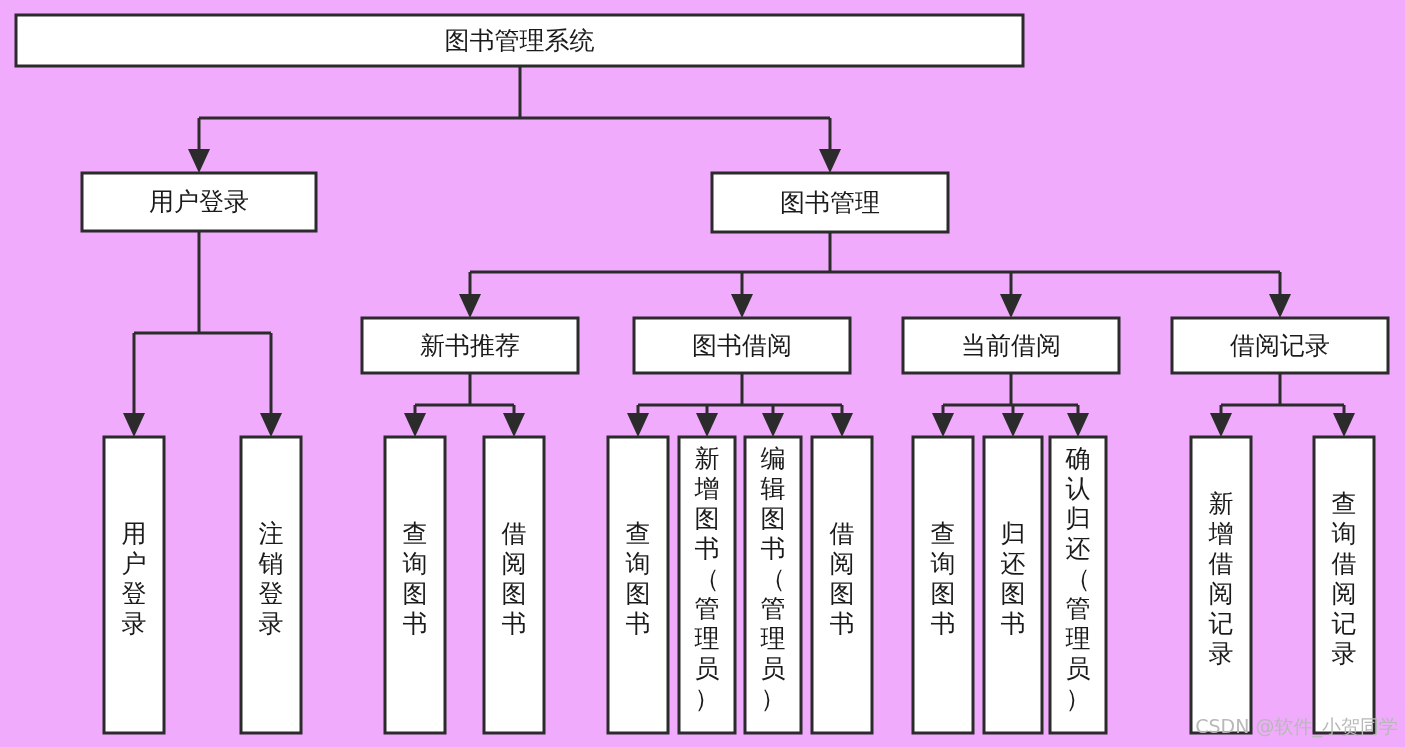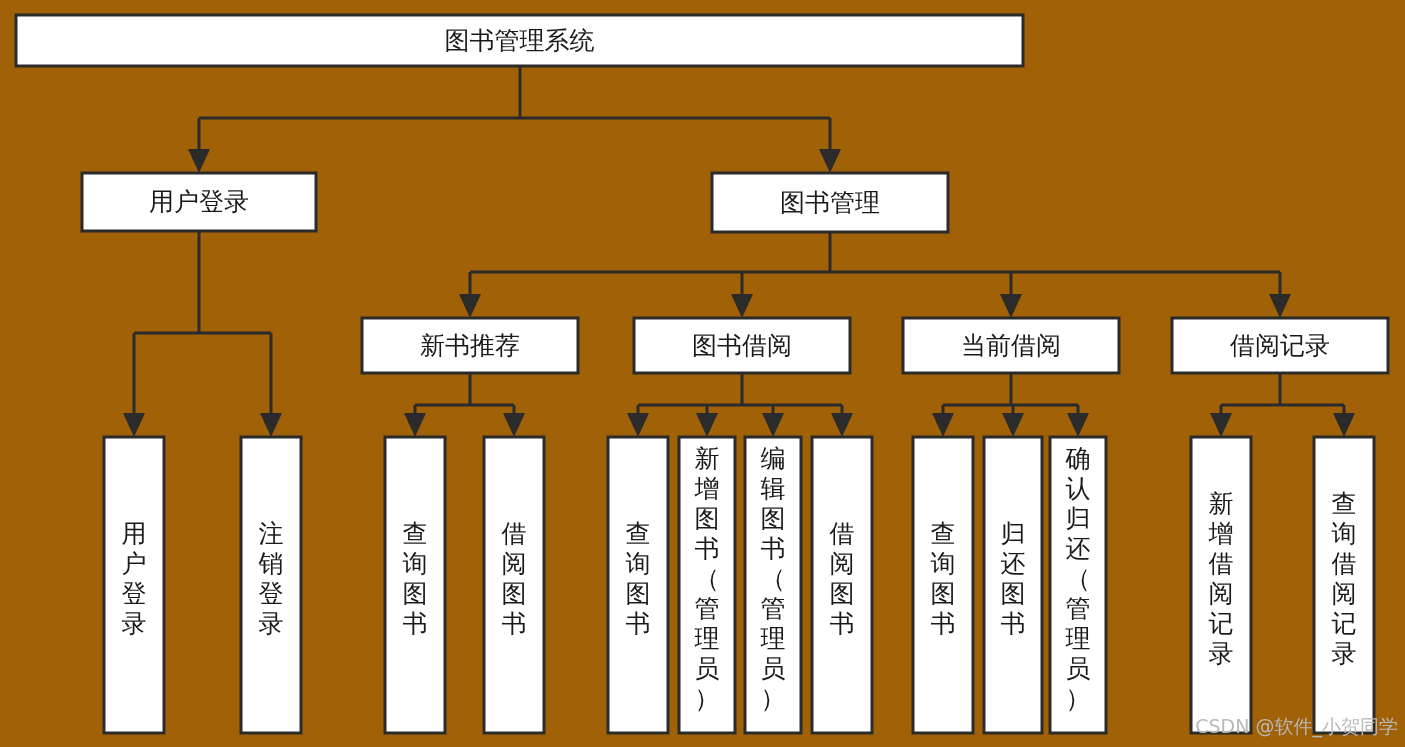--- a/index.html
+++ b/index.html
@@ -8,21 +8,21 @@
     padding: 0;
     background: #ffffff;
   }
   body {
     font-family: "DejaVu Sans", "Liberation Sans", sans-serif;
   }
   #diagram-root {
     position: relative;
     width: 1405px;
     height: 747px;
-    background: #a16207;
+    background: #f0abfc;
     overflow: hidden;
   }
   svg.diagram-canvas {
     position: absolute;
     left: 0;
     top: 0;
     width: 1405px;
     height: 747px;
     display: block;
   }

